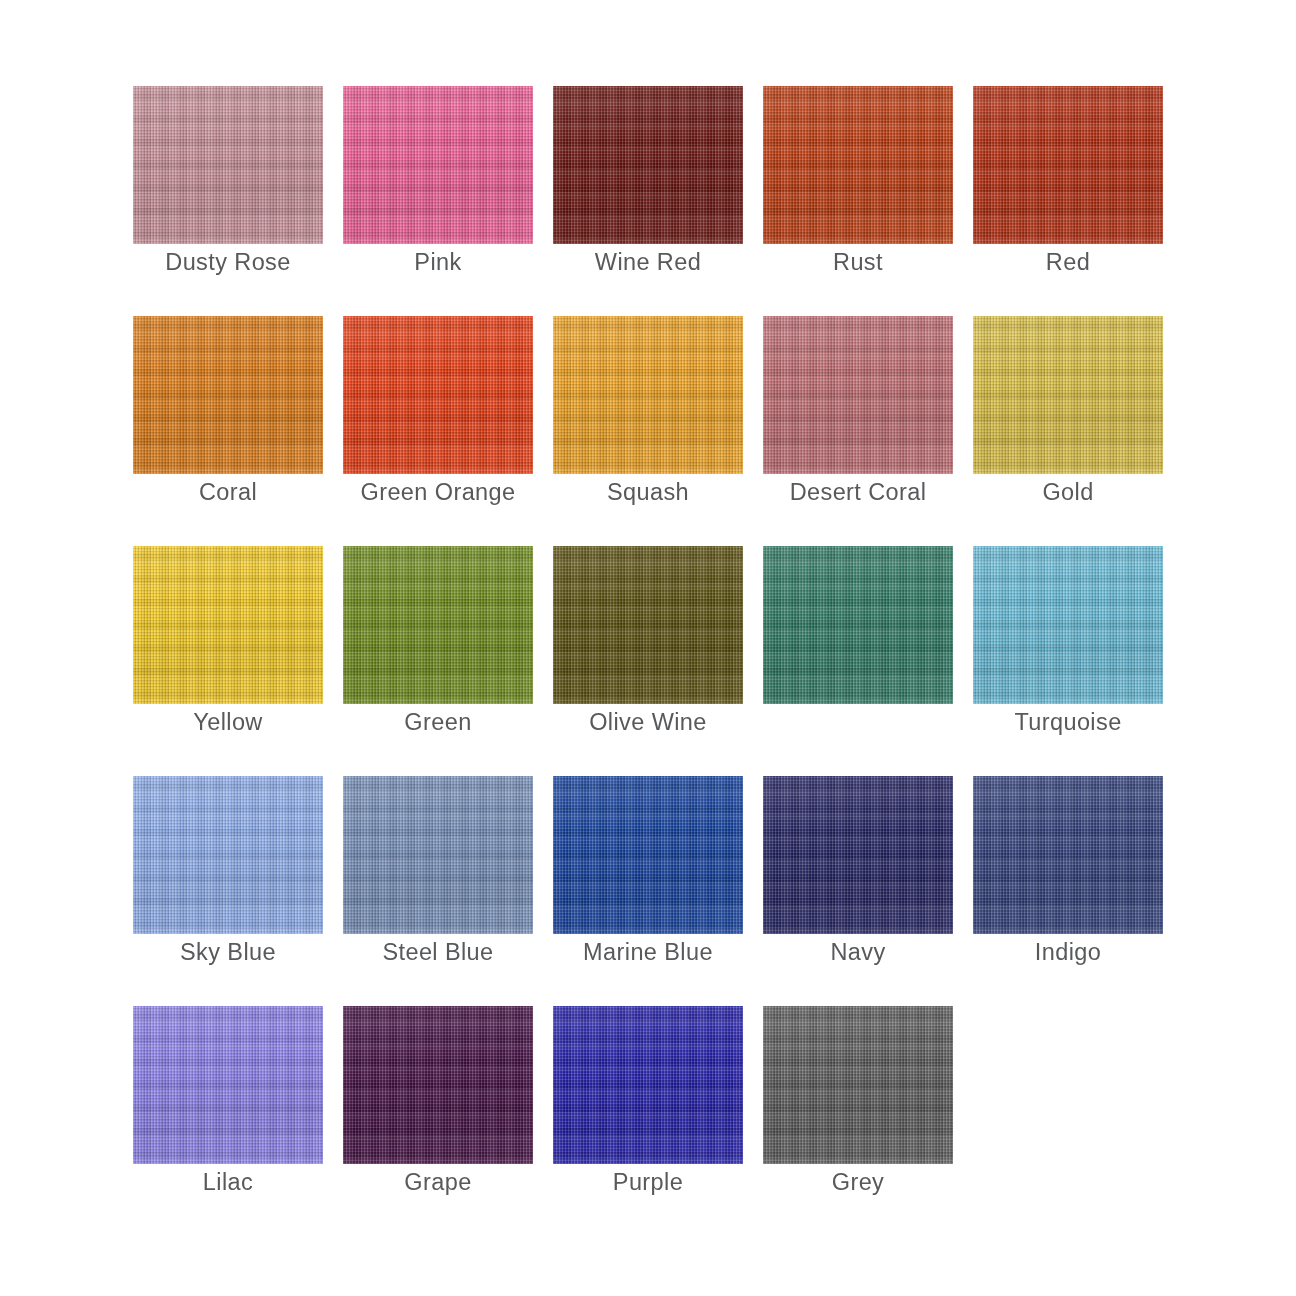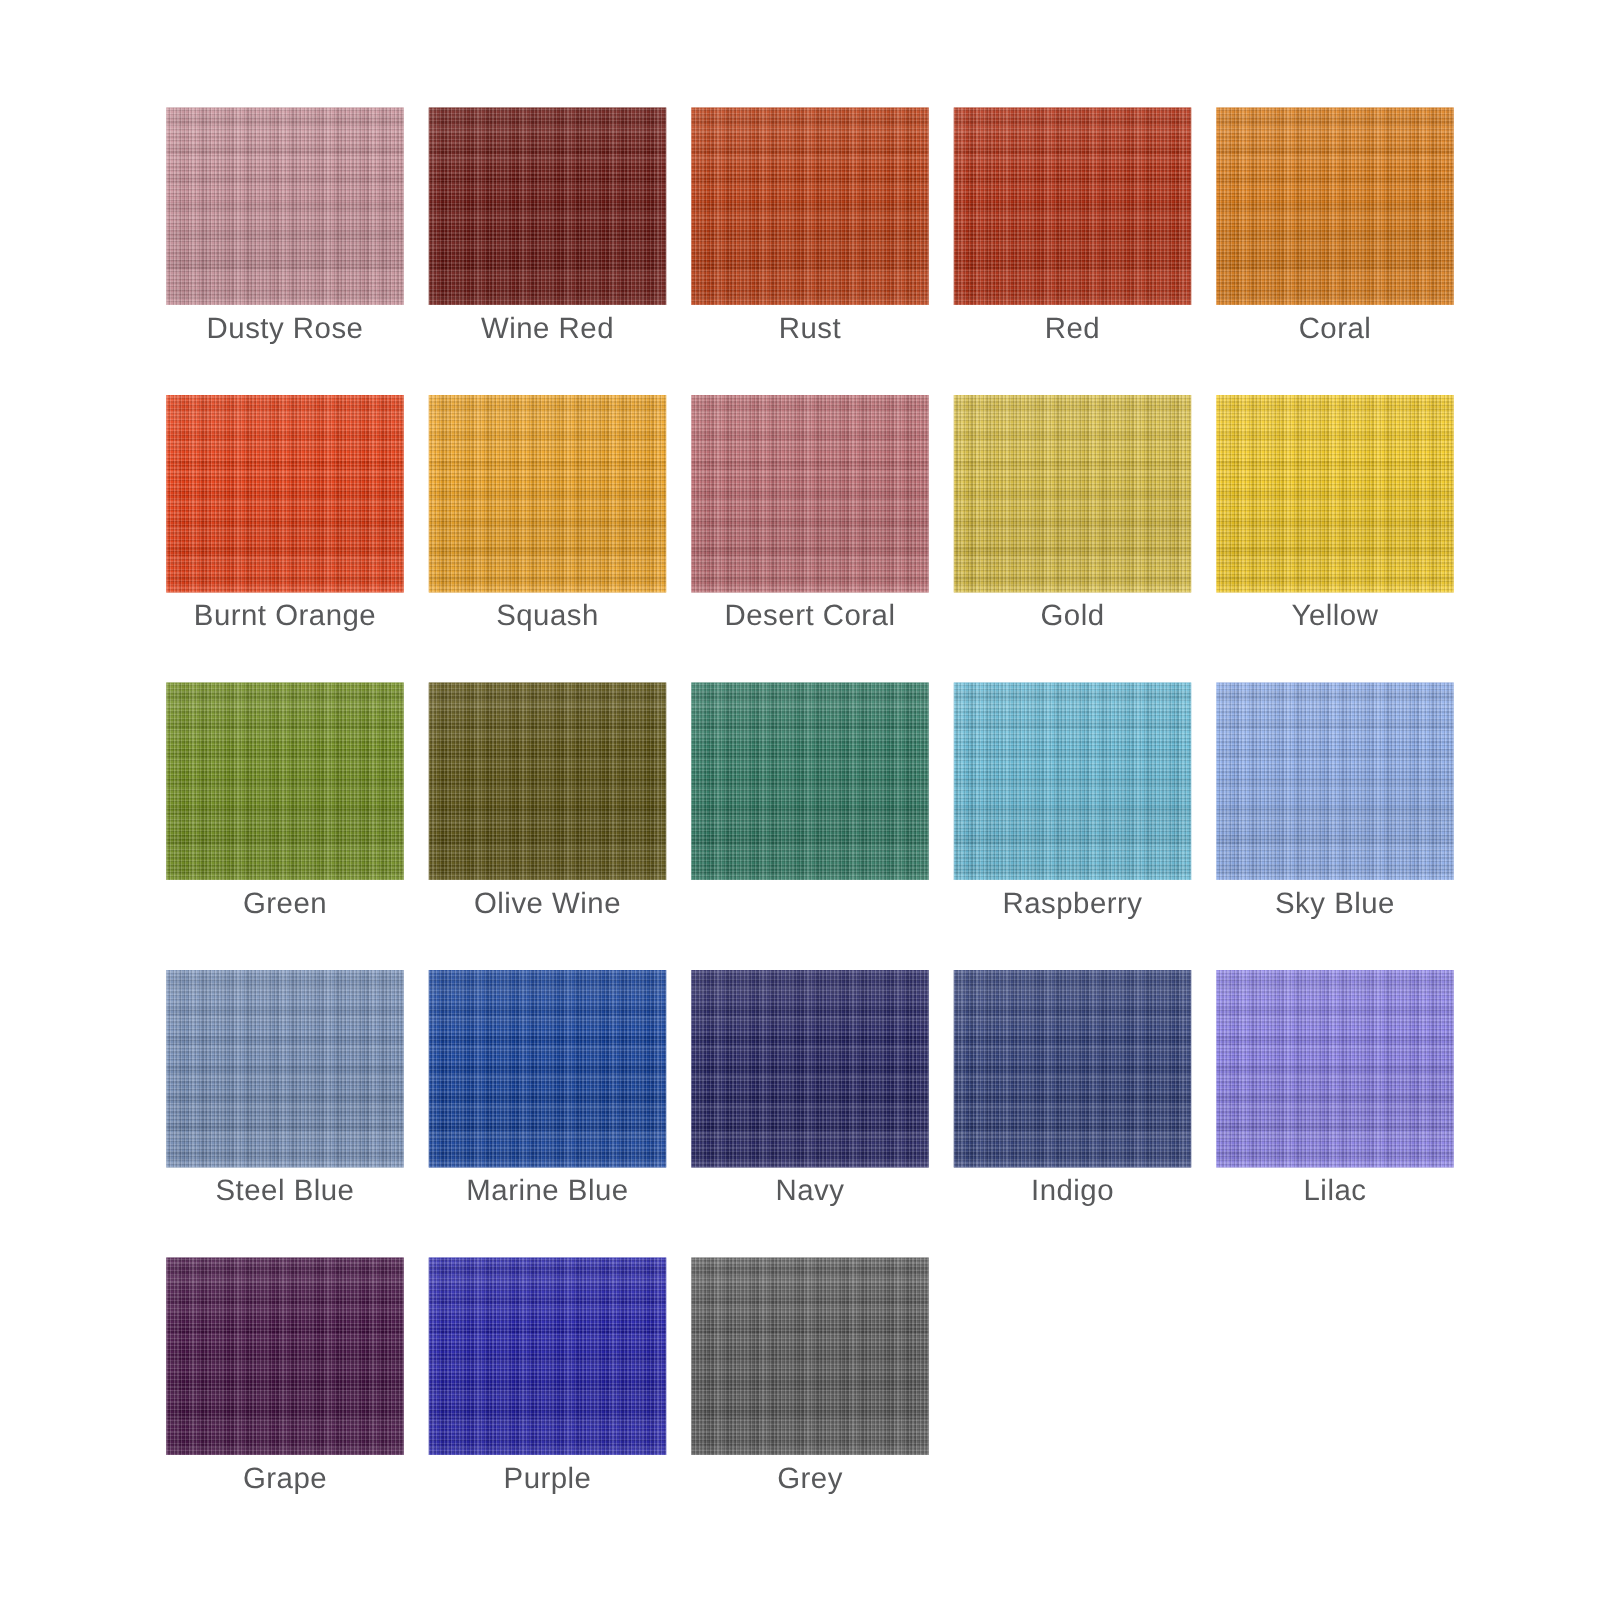--- a/index.html
+++ b/index.html
@@ -111,38 +111,42 @@
 </head>
 <body>
 
 <div id="chart">
   <div class="swatch-grid">
       <div class="swatch-cell">
         <div class="swatch-chip" style="background-color: rgb(200, 144, 153);"></div>
         <div class="swatch-label">Dusty Rose</div>
       </div>
       <div class="swatch-cell">
+        <div class="swatch-chip" style="background-color: rgb(239, 93, 150);"></div>
+        <div class="swatch-label">Pink</div>
+      </div>
+      <div class="swatch-cell">
         <div class="swatch-chip" style="background-color: rgb(109, 22, 17);"></div>
         <div class="swatch-label">Wine Red</div>
       </div>
       <div class="swatch-cell">
         <div class="swatch-chip" style="background-color: rgb(191, 60, 16);"></div>
         <div class="swatch-label">Rust</div>
       </div>
       <div class="swatch-cell">
         <div class="swatch-chip" style="background-color: rgb(181, 45, 16);"></div>
         <div class="swatch-label">Red</div>
       </div>
       <div class="swatch-cell">
         <div class="swatch-chip" style="background-color: rgb(222, 124, 22);"></div>
         <div class="swatch-label">Coral</div>
       </div>
       <div class="swatch-cell">
         <div class="swatch-chip" style="background-color: rgb(233, 60, 18);"></div>
-        <div class="swatch-label">Burnt Orange</div>
+        <div class="swatch-label">Green Orange</div>
       </div>
       <div class="swatch-cell">
         <div class="swatch-chip" style="background-color: rgb(240, 164, 35);"></div>
         <div class="swatch-label">Squash</div>
       </div>
       <div class="swatch-cell">
         <div class="swatch-chip" style="background-color: rgb(191, 108, 114);"></div>
         <div class="swatch-label">Desert Coral</div>
       </div>
       <div class="swatch-cell">
@@ -159,21 +163,21 @@
       </div>
       <div class="swatch-cell">
         <div class="swatch-chip" style="background-color: rgb(91, 81, 16);"></div>
         <div class="swatch-label">Olive Wine</div>
       </div>
       <div class="swatch-cell">
         <div class="swatch-chip" style="background-color: rgb(47, 122, 99);"></div>
       </div>
       <div class="swatch-cell">
         <div class="swatch-chip" style="background-color: rgb(104, 188, 216);"></div>
-        <div class="swatch-label">Raspberry</div>
+        <div class="swatch-label">Turquoise</div>
       </div>
       <div class="swatch-cell">
         <div class="swatch-chip" style="background-color: rgb(142, 174, 236);"></div>
         <div class="swatch-label">Sky Blue</div>
       </div>
       <div class="swatch-cell">
         <div class="swatch-chip" style="background-color: rgb(118, 143, 184);"></div>
         <div class="swatch-label">Steel Blue</div>
       </div>
       <div class="swatch-cell">

